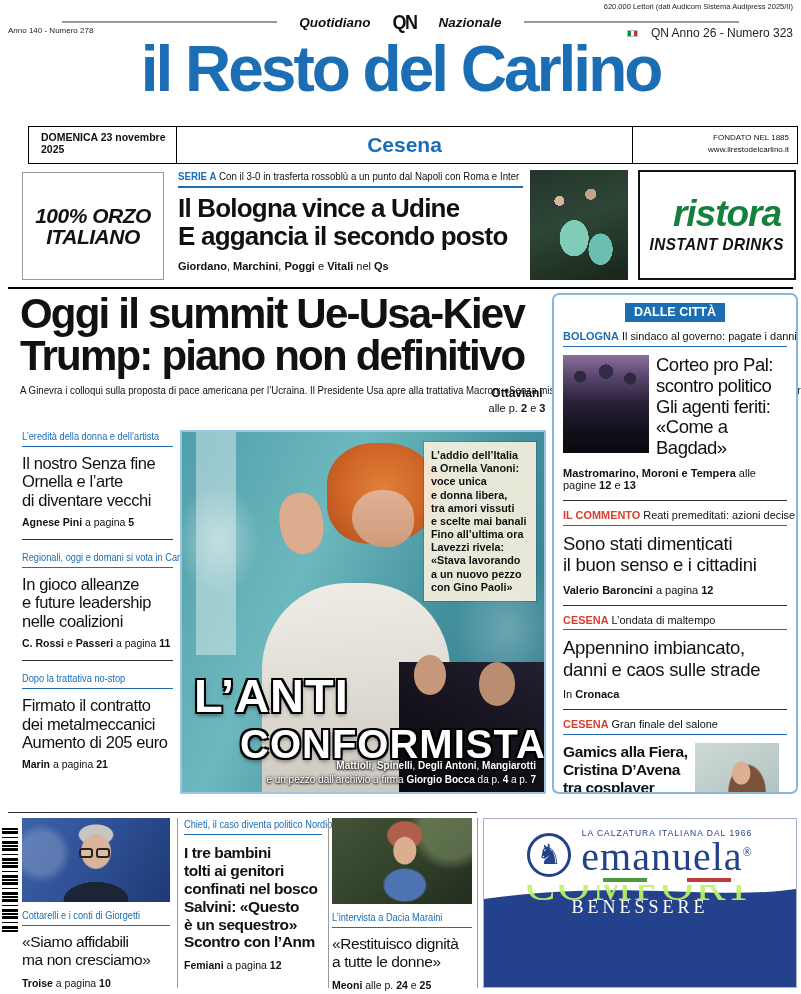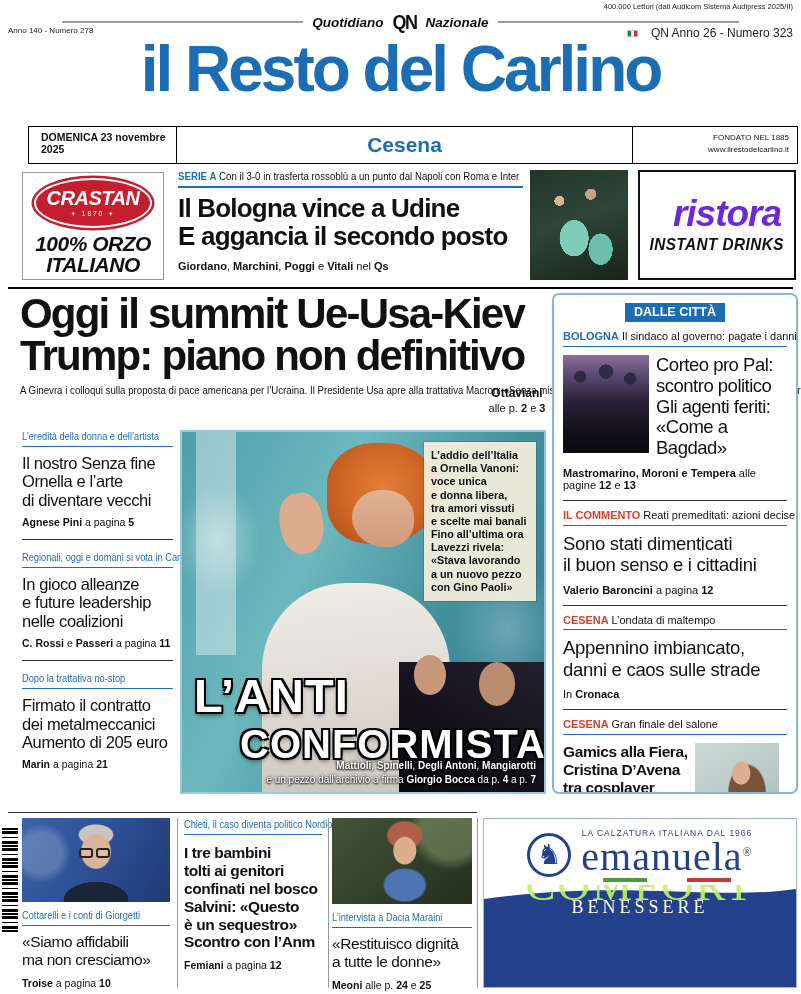--- a/index.html
+++ b/index.html
@@ -7,21 +7,21 @@
   .page { position:relative; width:801px; height:994px; background:#fff;
           font-family:"Liberation Sans",sans-serif; color:#111; overflow:hidden; margin:0 auto; }
   .abs { position:absolute; }
   .pre { white-space:pre-line; }
   .seg-b { font-weight:bold; }
   .cond { display:inline-block; transform:scaleX(.88); transform-origin:left top; white-space:nowrap; }
   .cond95 { display:inline-block; transform:scaleX(.95); transform-origin:left top; white-space:nowrap; }
 
   
   .readers { top:2px; right:8px; font-size:7.5px; color:#222; }
-  .brand-row { top:13px; left:62px; right:62px; height:18px; display:flex; align-items:center; gap:9px; }
+  .brand-row { top:13px; left:62px; right:62px; height:18px; display:flex; align-items:center; gap:22px; }
   .brand-row .hline { flex:1; border-top:2px solid #9a9a9a; }
   .brand-it { font-size:13.5px; font-weight:bold; font-style:italic; }
   .qn-logo { font-size:18px; font-weight:900; letter-spacing:-1.5px; transform:scaleY(1.15); }
   .anno-l { top:26px; left:8px; font-size:8px; color:#222; }
   .anno-r { top:26px; right:8px; font-size:12px; color:#222; display:flex; align-items:center; gap:13px; }
   .flag { width:11px; height:7px; display:inline-block; border:0.5px solid #bbb;
           background:linear-gradient(90deg,#009246 0 33%,#fff 33% 66%,#ce2b37 66% 100%); }
 
   
   .masthead { top:26px; left:0; width:100%; text-align:center; font-size:64px; font-weight:bold;
@@ -53,21 +53,21 @@
   .byline { font-size:11px; margin-top:9px; }
   .serie-photo { top:170px; left:530px; width:98px; height:110px;
       background:
         radial-gradient(9px 9px at 30% 28%, #d8b49a 0 55%, transparent 56%),
         radial-gradient(10px 10px at 62% 22%, #c4a488 0 55%, transparent 56%),
         radial-gradient(24px 30px at 45% 62%, #7fccb9 0 60%, transparent 61%),
         radial-gradient(20px 26px at 72% 72%, #6bbfae 0 60%, transparent 61%),
         linear-gradient(160deg,#23352a 0%,#2e4636 45%,#182419 100%); }
   .ad-ristora { top:170px; left:638px; width:158px; height:110px; border:2px solid #111; background:#fff;
                 display:flex; flex-direction:column; align-items:center; justify-content:center; }
-  .ri-brand { color:#6d28d9; font-weight:900; font-style:italic; font-size:37px; letter-spacing:-1px; line-height:1;margin-left:20px; }
+  .ri-brand { color:#15803d; font-weight:900; font-style:italic; font-size:37px; letter-spacing:-1px; line-height:1;margin-left:20px; }
   .ri-sub { font-size:17px; font-weight:bold; font-style:italic; letter-spacing:0.5px; transform:scaleX(.9); margin-top:3px; }
 
   .rule-main { top:287px; left:8px; width:785px; border-top:2px solid #000; }
   .rule-bottom { top:812px; left:8px; width:469px; border-top:1px solid #333; }
 
   
   .main-h { top:293px; left:20px; width:540px; font-size:42px; font-weight:bold; letter-spacing:-1.8px; line-height:1.0; }
   .main-sub { top:383px; left:20px; width:520px; font-size:11px; line-height:1.45; }
   .main-by { top:386px; left:482px; width:70px; text-align:center; }
   .main-by-name { font-size:12px; font-weight:bold; }
@@ -186,21 +186,21 @@
   .em-wave { position:absolute; top:-1px; left:0; width:100%; height:20px; display:block; }
   .em-moda { position:relative; font-size:31px; color:#fff; letter-spacing:6px; margin-top:16px; line-height:1; }
   .em-comfort { position:relative; font-size:45px; color:#bef264; letter-spacing:2px; margin-top:-22px; line-height:1; opacity:.92; }
   .em-benessere { position:relative; font-size:18px; color:#fff; letter-spacing:4px; margin-top:-10px; line-height:1; }
 </style>
 </head>
 <body>
 
 <div class="page">
 
-  <div class="abs readers">400.000 Lettori  (dati Audicom Sistema Audipress 2025/II)</div>
+  <div class="abs readers">620.000 Lettori  (dati Audicom Sistema Audipress 2025/II)</div>
   <div class="abs brand-row">
     <span class="hline"></span>
     <span class="brand-it">Quotidiano</span>
     <span class="qn-logo">QN</span>
     <span class="brand-it">Nazionale</span>
     <span class="hline"></span>
   </div>
   <div class="abs anno-l">Anno 140 - Numero 278</div>
   <div class="abs anno-r">
     <span class="flag"></span>
@@ -217,24 +217,20 @@
     <div class="db-center">
       <div class="db-edition">Cesena</div>
     </div>
     <div class="db-right">
       <div>FONDATO NEL 1885</div>
       <div>www.ilrestodelcarlino.it</div>
     </div>
   </div>
 
   <div class="abs ad-crastan">
-    <div class="cr-oval">
-      <div class="cr-brand">CRASTAN</div>
-      <div class="cr-year">✦ 1870 ✦</div>
-    </div>
     <div class="cr-txt">
       <div>100% ORZO</div>
       <div>ITALIANO</div>
     </div>
   </div>
 
   <div class="abs serie-art">
     <div class="kicker"><span class="cond"><span class="k-blue">SERIE A</span><span> Con il 3-0 in trasferta rossoblù a un punto dal Napoli con Roma e Inter</span></span></div>
     <div class="serie-h pre">Il Bologna vince a Udine
 E aggancia il secondo posto</div>

